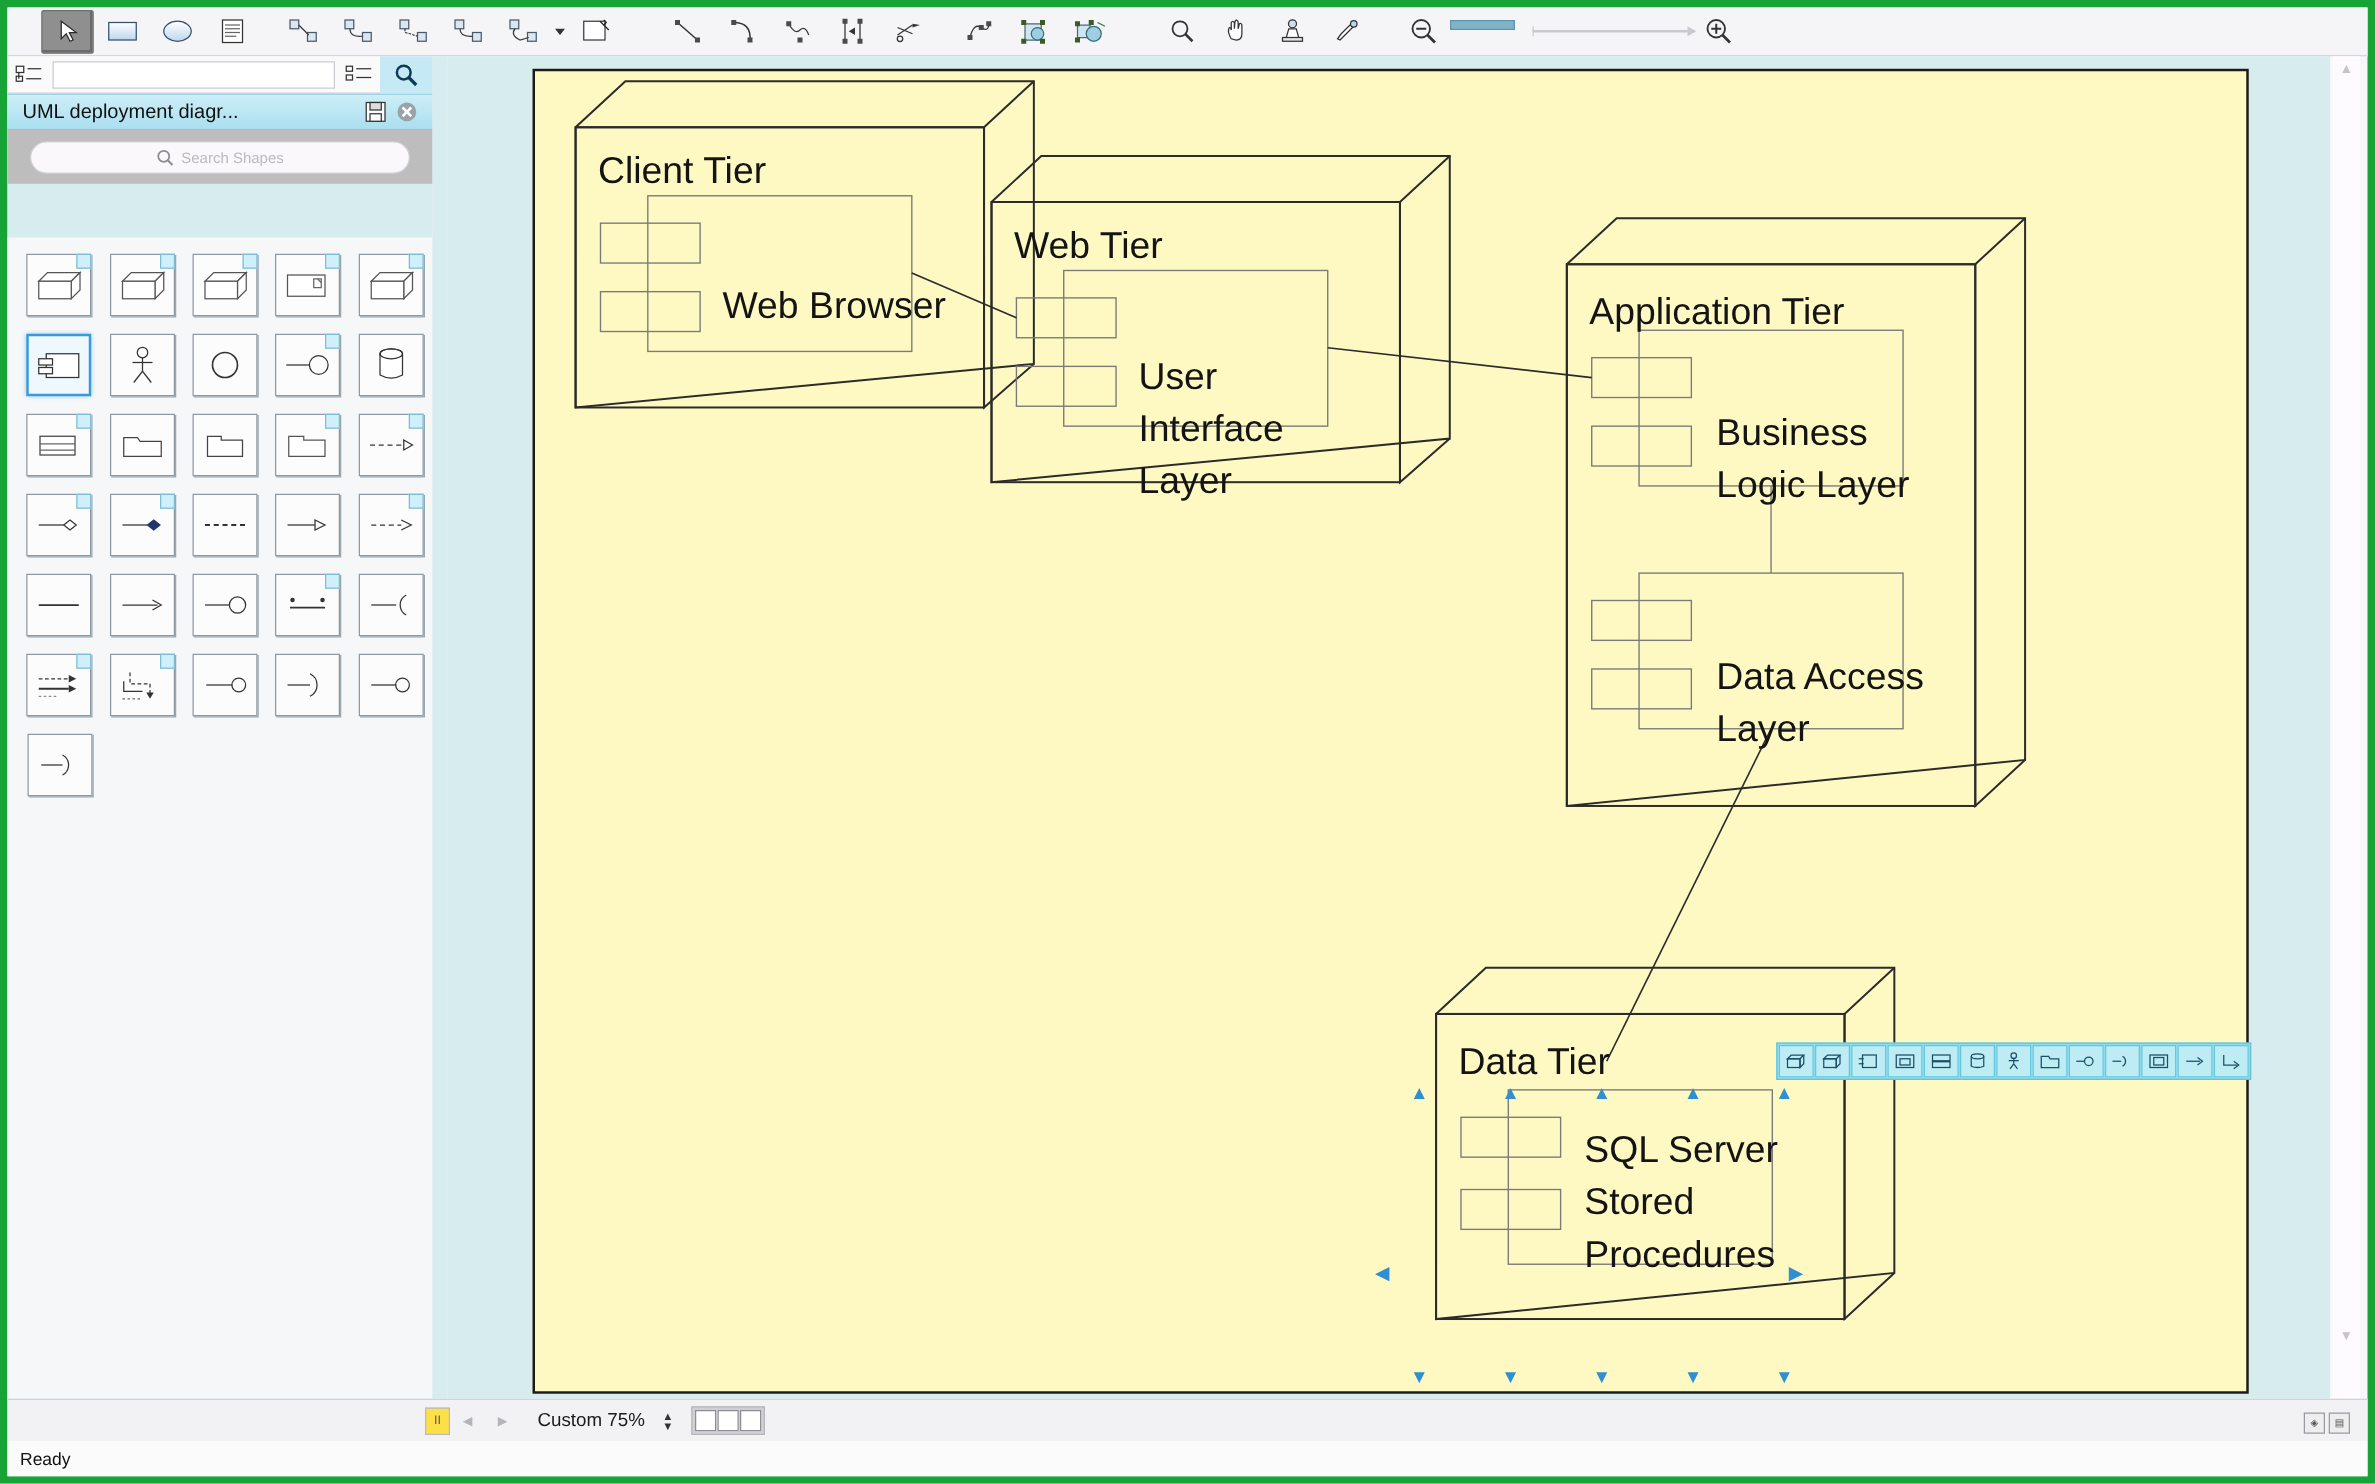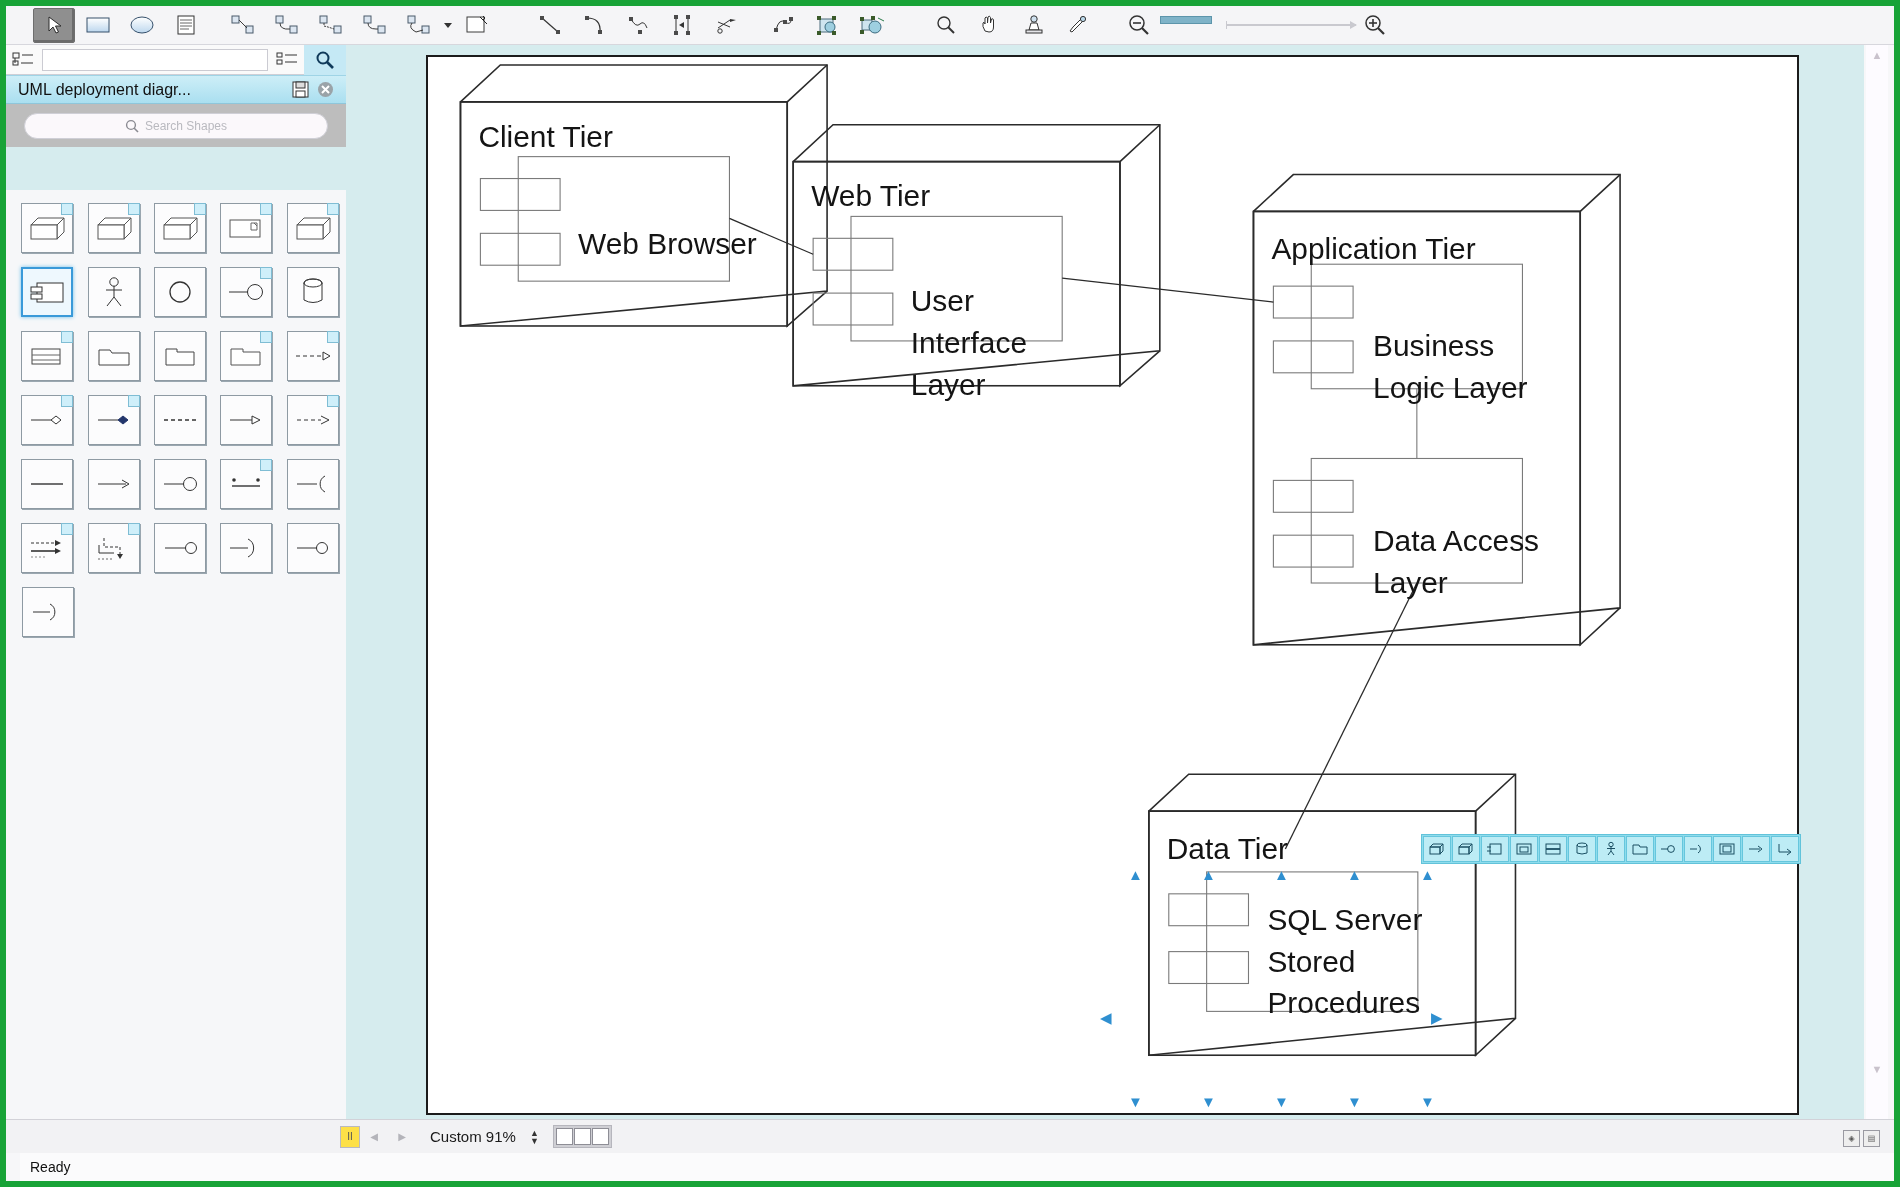--- a/index.html
+++ b/index.html
@@ -96,21 +96,21 @@
       background:#cfeffa; border:1px solid #7fbdd4; }
 
   
   #panel-shade { position:absolute; left:340px; top:39px; width:12px;
      bottom:62px; background:#d6ecee; }
 
   
   #canvaswrap { position:absolute; left:352px; top:39px; right:30px;
      bottom:62px; background:#d6ecee; overflow:hidden; }
   #page { position:absolute; left:68px; top:10px; width:1373px; height:1060px;
-     background:#ffffff; border:2px solid #1b1b1b; }
+     background:#fef9c3; border:2px solid #1b1b1b; }
   #diagram { position:absolute; left:0; top:0; width:100%; height:100%; }
 
   
   #vscroll { position:absolute; right:6px; top:39px; width:22px; bottom:62px;
      background:#fdfbff; }
   #vscroll .arrowup, #vscroll .arrowdn {
      position:absolute; left:3px; width:16px; height:16px; color:#c9c2cc;
      font-size:11px; text-align:center; }
   #vscroll .arrowup{top:4px;} #vscroll .arrowdn{bottom:40px;}
 
@@ -129,21 +129,21 @@
      display:flex; flex-direction:column; align-items:center; }
   #pageicons { margin-left:14px; display:flex; gap:1px;
      background:#cfcfd4; padding:2px; border:1px solid #b6b6bd; }
   #pageicons div { width:17px;height:17px;background:#fff;border:1px solid #8e8e96; }
   #mcoord { position:absolute; left:50%; transform:translateX(-50%);
      bottom:-26px; font-size:16px; color:#111; }
 
   #statusbar {
     position:absolute; left:0; right:0; bottom:0; height:28px;
     background:#fbfbfc; display:flex; align-items:center; padding-left:10px;
-    font-size:14px; color:#111;margin-left:14px;
+    font-size:14px; color:#111;
   }
   #bottomright { position:absolute; right:14px; bottom:34px;
      display:flex; gap:3px; }
   .br-ic { width:17px;height:17px;border:1px solid #9a9aa2;background:#eee;
      font-size:8px;display:flex;align-items:center;justify-content:center;color:#555;}
 
   
   #floatbar {
     position:absolute; left:1063px; top:789px;
     display:flex; background:#8fdcec; border:1px solid #62c3da;
@@ -907,21 +907,21 @@
   <div id="vscroll">
     <div class="arrowup">▲</div>
     <div class="arrowdn">▼</div>
   </div>
 
   <div id="pagebar">
     <div style="width:334px"></div>
     <div class="pb-btn">II</div>
     <div class="pb-nav">◀</div>
     <div class="pb-nav">▶</div>
-    <div id="zoomlabel">Custom 91%</div>
+    <div id="zoomlabel">Custom 75%</div>
     <div class="spin">
         <span>▲</span>
         <span>▼</span>
       </div>
     <div id="pageicons">
       <div></div>
       <div></div>
       <div></div>
     </div>
     <div id="mcoord">M: [ 132.35, 123.25 ]</div>

